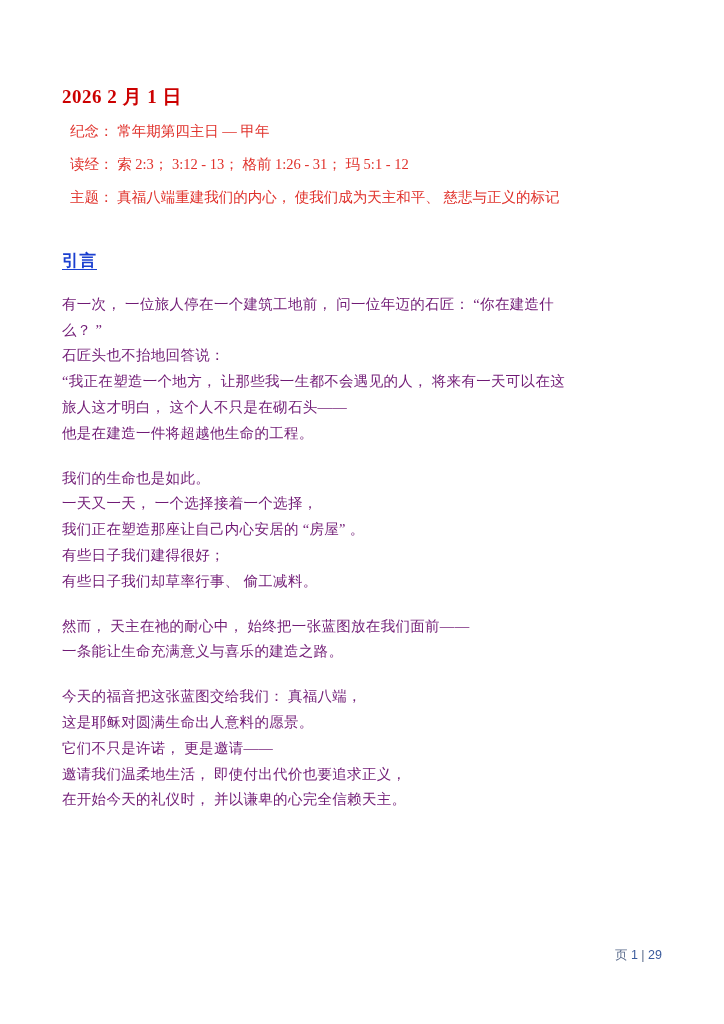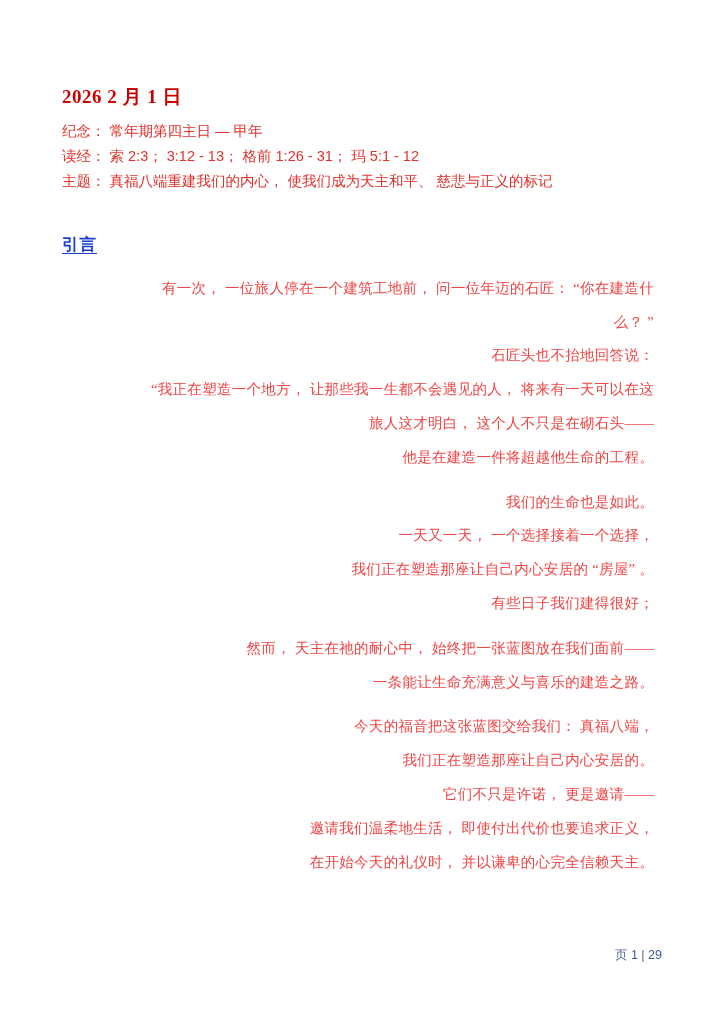--- a/index.html
+++ b/index.html
@@ -34,42 +34,41 @@
     font-weight: bold;
     font-size: 19px;
     letter-spacing: 0.5px;
     margin: 0 0 9px 0;
     font-family: "Liberation Serif", serif;
   }
   .meta-line {
     color: #e0312b;
     font-size: 14.5px;
     line-height: 1.72;
-    margin: 0;
-    font-family: Liberation Sans, sans-serif;
+    margin: 8px;
+    font-family: Liberation Serif, serif;
   }
   .meta-block {
     margin-bottom: 40px;
   }
   .section-heading {
     color: #1a3fd0;
     font-weight: bold;
     font-size: 16.5px;
     text-decoration: underline;
     text-underline-offset: 3px;
     margin: 4px 0 20px 0;
     letter-spacing: 1px;
   }
   .para {
     font-size: 14.5px;
     line-height: 1.78;
-    margin: 8px;
-    color: #ef4444;
+    margin: 0;
+    color: #701a75;
     letter-spacing: 0.3px;
-    text-align: right;
   }
   .para-block {
     margin-bottom: 19px;
   }
   .footer {
     position: absolute;
     right: 62px;
     bottom: 60px;
     font-size: 12.5px;
     color: #5a6b8c;
@@ -100,30 +99,31 @@
       <p class="para">“我正在塑造一个地方， 让那些我一生都不会遇见的人， 将来有一天可以在这</p>
       <p class="para">旅人这才明白， 这个人不只是在砌石头——</p>
       <p class="para">他是在建造一件将超越他生命的工程。</p>
     </div>
 
     <div class="para-block">
       <p class="para">我们的生命也是如此。</p>
       <p class="para">一天又一天， 一个选择接着一个选择，</p>
       <p class="para">我们正在塑造那座让自己内心安居的 “房屋” 。</p>
       <p class="para">有些日子我们建得很好；</p>
+      <p class="para">有些日子我们却草率行事、 偷工减料。</p>
     </div>
 
     <div class="para-block">
       <p class="para">然而， 天主在祂的耐心中， 始终把一张蓝图放在我们面前——</p>
       <p class="para">一条能让生命充满意义与喜乐的建造之路。</p>
     </div>
 
     <div class="para-block">
       <p class="para">今天的福音把这张蓝图交给我们： 真福八端，</p>
-      <p class="para">我们正在塑造那座让自己内心安居的。</p>
+      <p class="para">这是耶稣对圆满生命出人意料的愿景。</p>
       <p class="para">它们不只是许诺， 更是邀请——</p>
       <p class="para">邀请我们温柔地生活， 即使付出代价也要追求正义，</p>
       <p class="para">在开始今天的礼仪时， 并以谦卑的心完全信赖天主。</p>
     </div>
 
 
   </div>
 
   <div class="footer">
     <span>页</span>

